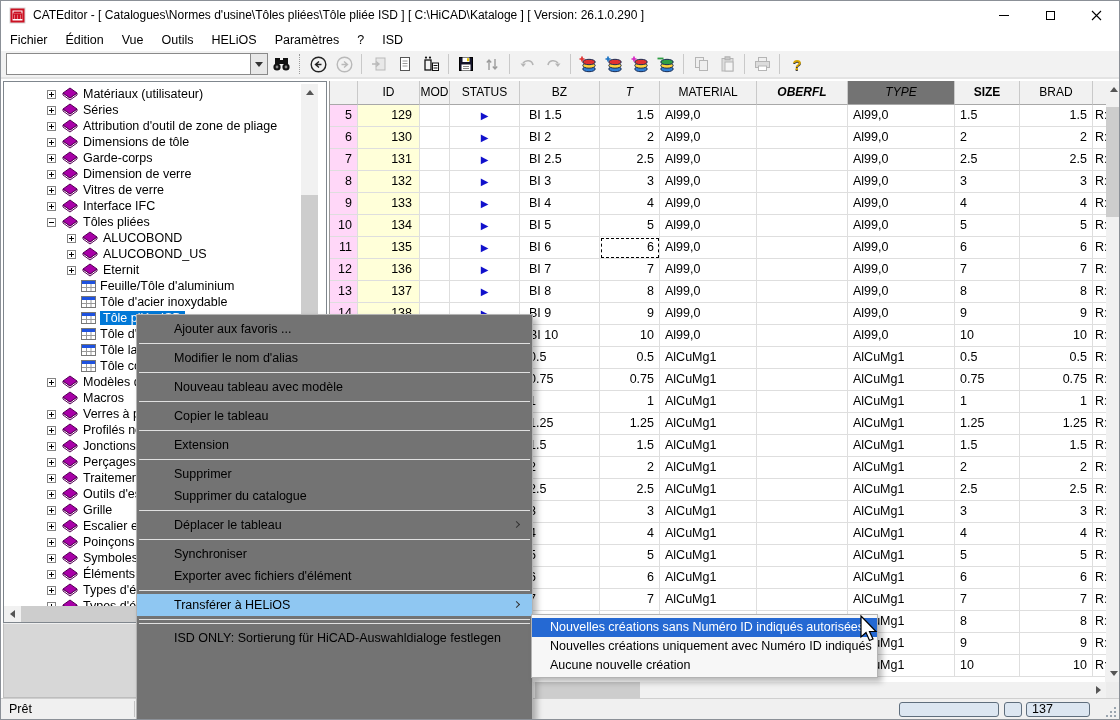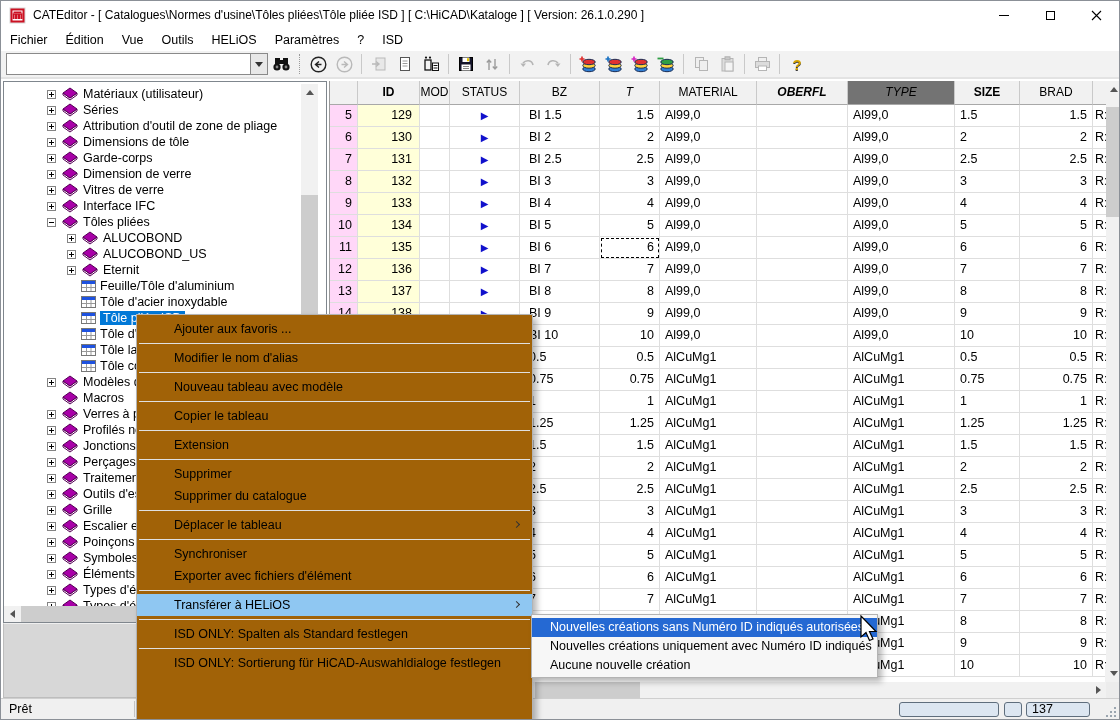--- a/index.html
+++ b/index.html
@@ -70,21 +70,21 @@
 #tbl-corner{position:absolute;right:0;top:601px;width:15px;height:16px;background:#ececec}
 
 #statusbar{left:0;top:697px;width:1118px;height:21px;background:#f0f0f0;border-top:1px solid #cfcfcf}
 #status-ready{position:absolute;left:8px;top:3px}
 .sb-div{position:absolute;top:2px;width:1px;height:16px;background:#c4c4c4}
 .pill{position:absolute;top:3px;height:15px;background:#dce6f1;border:1px solid #5f6e7d;border-radius:3px}
 #grip{position:absolute;right:3px;top:6px;width:12px;height:12px}
 #grip i{position:absolute;width:2px;height:2px;background:#9aa5af}
 #bottom-band{left:0;top:718px;width:1118px;height:2px;background:#8fa0b0}
 
-#cmenu{left:135px;top:313px;width:397px;height:406px;background:#a16207;border:1px solid #b3b3b3;box-shadow:4px 4px 6px rgba(0,0,0,.28);padding-top:3px;z-index:40;overflow:hidden}
+#cmenu{left:135px;top:313px;width:397px;height:406px;background:#737373;border:1px solid #b3b3b3;box-shadow:4px 4px 6px rgba(0,0,0,.28);padding-top:3px;z-index:40;overflow:hidden}
 .cm-item{height:22px;line-height:22px;padding-left:37px;position:relative;white-space:nowrap}
 .cm-item.hl{background:#8fc7f2}
 .cm-sep{height:1px;background:#e0e0e0;margin:3px 2px}
 .cm-arrow{position:absolute;right:13px;top:8px;width:5px;height:5px;border-top:1px solid #333;border-right:1px solid #333;transform:rotate(45deg)}
 
 #smenu{left:530px;top:613px;width:347px;height:64px;background:#f7f7f7;border:1px solid #b3b3b3;box-shadow:4px 4px 6px rgba(0,0,0,.28);padding-top:3px;z-index:50;overflow:hidden}
 .sm-item{height:19px;line-height:19px;padding-left:18px;white-space:nowrap}
 .sm-item.hl{background:#2569d3;color:#fff}
 
 #cursor{left:858px;top:614px;z-index:60}
@@ -567,21 +567,21 @@
       </div>
     <div class="thumb" style="position:absolute;left:17px;top:0;width:118px;height:16px"></div>
   </div>
 </div>
 
 <div class="abs" id="grey-panel"></div>
 
 <div class="abs" id="table-area">
   <div id="thead">
       <div class="th " style="width: 28px;"></div>
-      <div class="th " style="width: 62px; font-weight: bold;">ID</div>
+      <div class="th " style="width: 62px;">ID</div>
       <div class="th " style="width: 30px;">MOD</div>
       <div class="th " style="width: 70px;">STATUS</div>
       <div class="th " style="width: 80px;">BZ</div>
       <div class="th i" style="width: 60px;">T</div>
       <div class="th " style="width: 97px;">MATERIAL</div>
       <div class="th b i" style="width: 91px; text-align: center;">OBERFL</div>
       <div class="th i hl" style="width: 107px;">TYPE</div>
       <div class="th b" style="width: 65px;">SIZE</div>
       <div class="th " style="width: 73px;">BRAD</div>
       <div class="th " style="width: 14px;"></div>
@@ -1004,21 +1004,20 @@
     <div class="cm-item"><span>Supprimer</span></div>
     <div class="cm-item"><span>Supprimer du catalogue</span></div>
     <div class="cm-sep"></div>
     <div class="cm-item"><span>Déplacer le tableau</span><span class="cm-arrow"></span></div>
     <div class="cm-sep"></div>
     <div class="cm-item"><span>Synchroniser</span></div>
     <div class="cm-item"><span>Exporter avec fichiers d'élément</span></div>
     <div class="cm-sep"></div>
     <div class="cm-item hl"><span>Transférer à HELiOS</span><span class="cm-arrow"></span></div>
     <div class="cm-sep"></div>
-    <div class="cm-item"><span>ISD ONLY: Spalten als Standard festlegen</span></div>
     <div class="cm-sep"></div>
     <div class="cm-item"><span>ISD ONLY: Sortierung für HiCAD-Auswahldialoge festlegen</span></div>
   </div>
 
 <div class="abs" id="smenu">
     <div class="sm-item hl">Nouvelles créations sans Numéro ID indiqués autorisées</div>
     <div class="sm-item">Nouvelles créations uniquement avec Numéro ID indiqués</div>
     <div class="sm-item">Aucune nouvelle création</div>
   </div>
 

